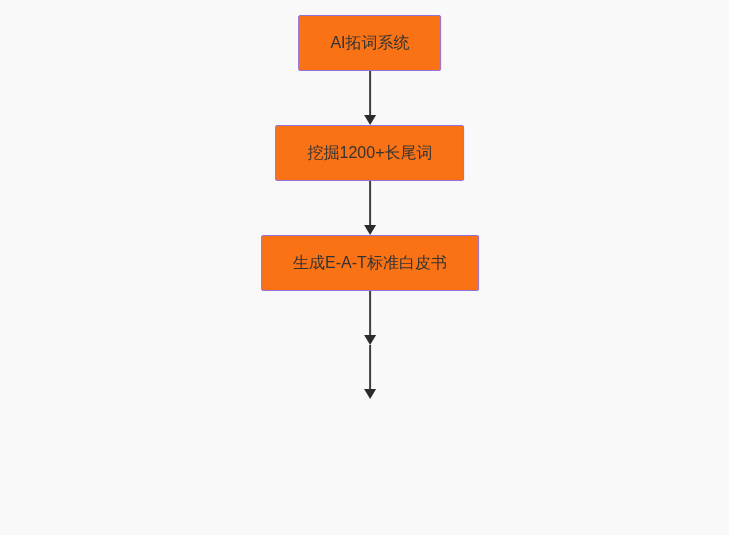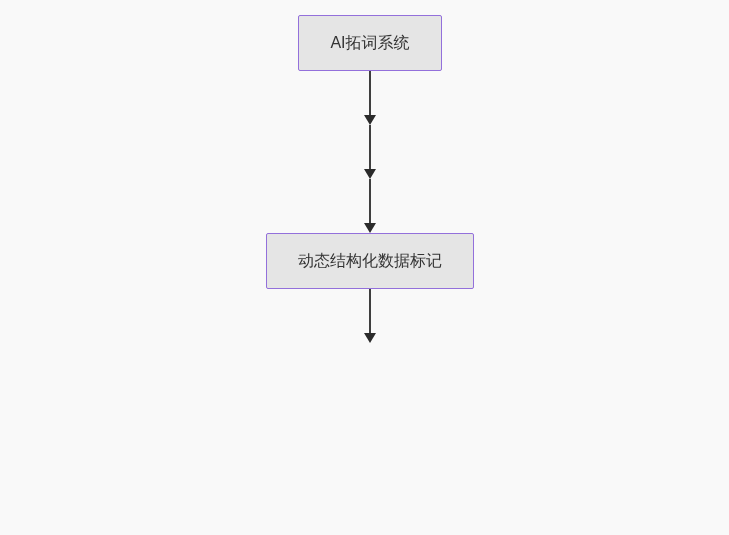--- a/index.html
+++ b/index.html
@@ -17,21 +17,21 @@
   .flow {
     position: absolute;
     left: 370px;
     top: 15px;
     transform: translateX(-50%);
     display: flex;
     flex-direction: column;
     align-items: center;
   }
   .node {
-    background: #e5e5e5;
+    background: #f97316;
     border: 1px solid #9370db;
     border-radius: 2px;
     color: #333333;
     font-size: 16px;
     line-height: 22px;
     padding: 16px 31px;
     text-align: center;
     white-space: nowrap;
     box-sizing: border-box;
   }
@@ -62,35 +62,38 @@
 
   <div class="node">
     <span>AI拓词系统</span>
   </div>
 
   <div class="arrow">
     <div class="shaft"></div>
     <div class="head"></div>
   </div>
 
+  <div class="node">
+    <span>挖掘1200+长尾词</span>
+  </div>
+
+  <div class="arrow">
+    <div class="shaft"></div>
+    <div class="head"></div>
+  </div>
+
+  <div class="node">
+    <span>生成E-A-T标准白皮书</span>
+  </div>
 
   <div class="arrow">
     <div class="shaft"></div>
     <div class="head"></div>
   </div>
 
 
   <div class="arrow">
     <div class="shaft"></div>
     <div class="head"></div>
   </div>
 
-  <div class="node">
-    <span>动态结构化数据标记</span>
-  </div>
-
-  <div class="arrow">
-    <div class="shaft"></div>
-    <div class="head"></div>
-  </div>
-
 
 </div>
 
 </body></html>

